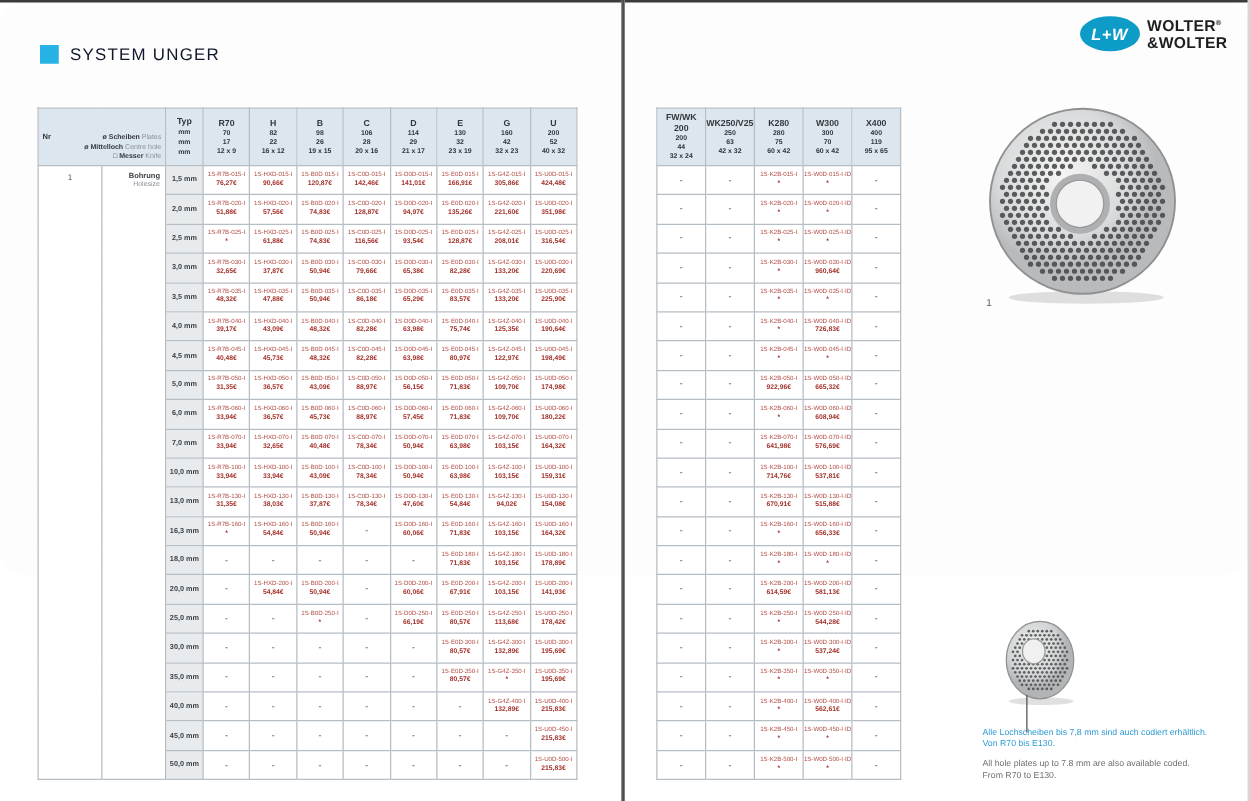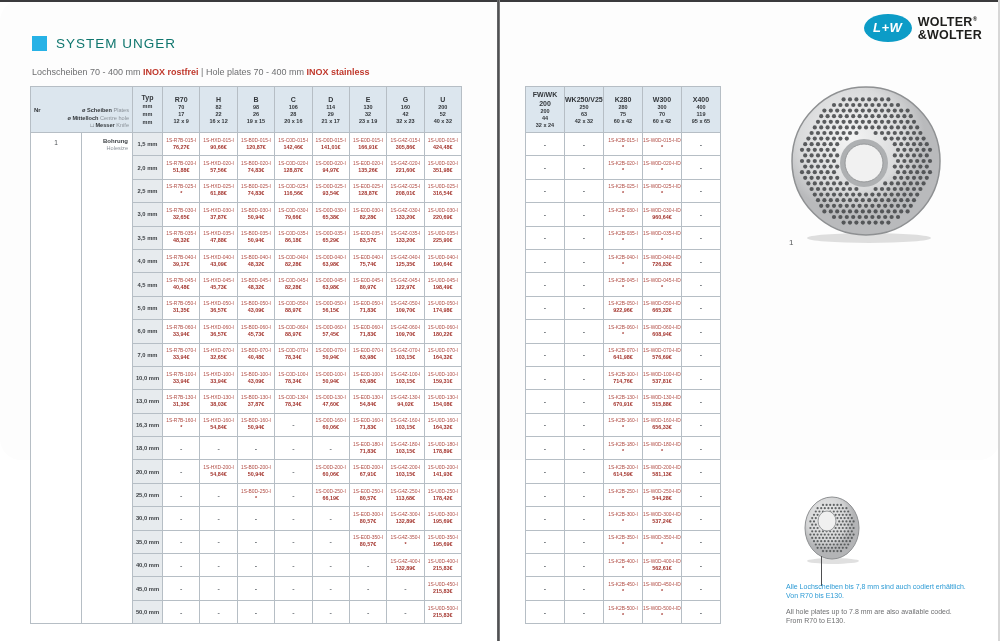--- a/index.html
+++ b/index.html
@@ -10,21 +10,21 @@
   #right-edge { position:absolute; top:0; right:0; width:2px; height:641px; background:#d7d7d7; }
 
   
   #brand { position:absolute; top:13px; right:18px; display:flex; align-items:center; gap:6px; }
   #brand .oval { width:48px; height:28px; background:#0c9cc7; border-radius:50%; display:flex; align-items:center; justify-content:center; color:#fff; font-weight:bold; font-style:italic; font-size:13px; letter-spacing:0.5px; }
   #brand .nm { font-weight:bold; color:#1e1e1c; font-size:12.5px; line-height:13px; letter-spacing:0.3px; }
   #brand sup { font-size:6px; }
 
   #section-head { position:absolute; top:36px; left:32px; display:flex; align-items:center; gap:9px; }
   #section-sq { width:15px; height:15px; background:#27b2e6; }
-  #section-title { font-size:13.5px; color:#0f766e; letter-spacing:1px; }
+  #section-title { font-size:13.5px; color:#0f172a; letter-spacing:1px; }
   #subtitle { position:absolute; top:67px; left:32px; font-size:9px; color:#6e6f71; }
   #subtitle .red { color:#c0392d; font-weight:bold; }
 
   
   table { border-collapse:collapse; table-layout:fixed; }
   #left-table { position:absolute; left:30px; top:86px; width:432px; }
   #right-table { position:absolute; left:525px; top:86px; width:196px; }
   th, td { border:1px solid #b6bec5; padding:0; vertical-align:middle; text-align:center; overflow:hidden; }
   #left-table, #right-table { border:1px solid #8f979e; }
   thead th { background:#dce6ee; height:46px; color:#33373b; }
@@ -73,23 +73,20 @@
       <div><span>WOLTER</span><sup>®</sup></div>
       <div>&amp;WOLTER</div>
     </div>
   </div>
 
   <div id="section-head">
     <div id="section-sq"></div>
     <div id="section-title">SYSTEM UNGER</div>
   </div>
 
-  <div id="subtitle">
-    <span>Lochscheiben 70 - 400 mm </span><span class="red">INOX rostfrei</span><span> | </span><span>Hole plates 70 - 400 mm </span> <span class="red">INOX stainless</span>
-  </div>
 
   <table id="left-table">
       <thead>
         <tr>
           <th class="corner" colspan="2" style="width:102px">
             <div class="corner-wrap">
               <div class="corner-nr">Nr</div>
               <div class="corner-lines">
                 <div><b>ø Scheiben</b> <span class="lt">Plates</span></div>
                 <div><b>ø Mittelloch</b> <span class="lt">Centre hole</span></div>

